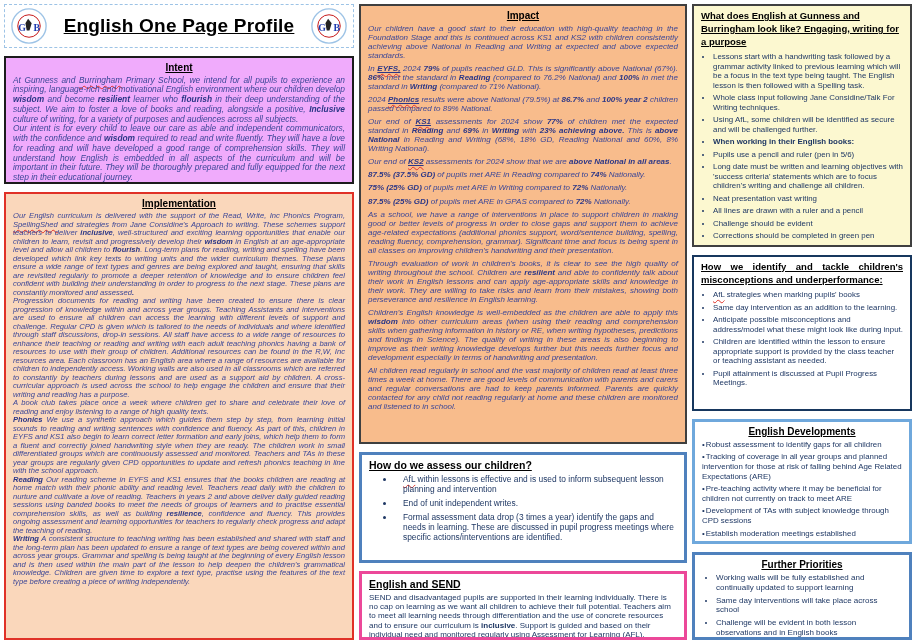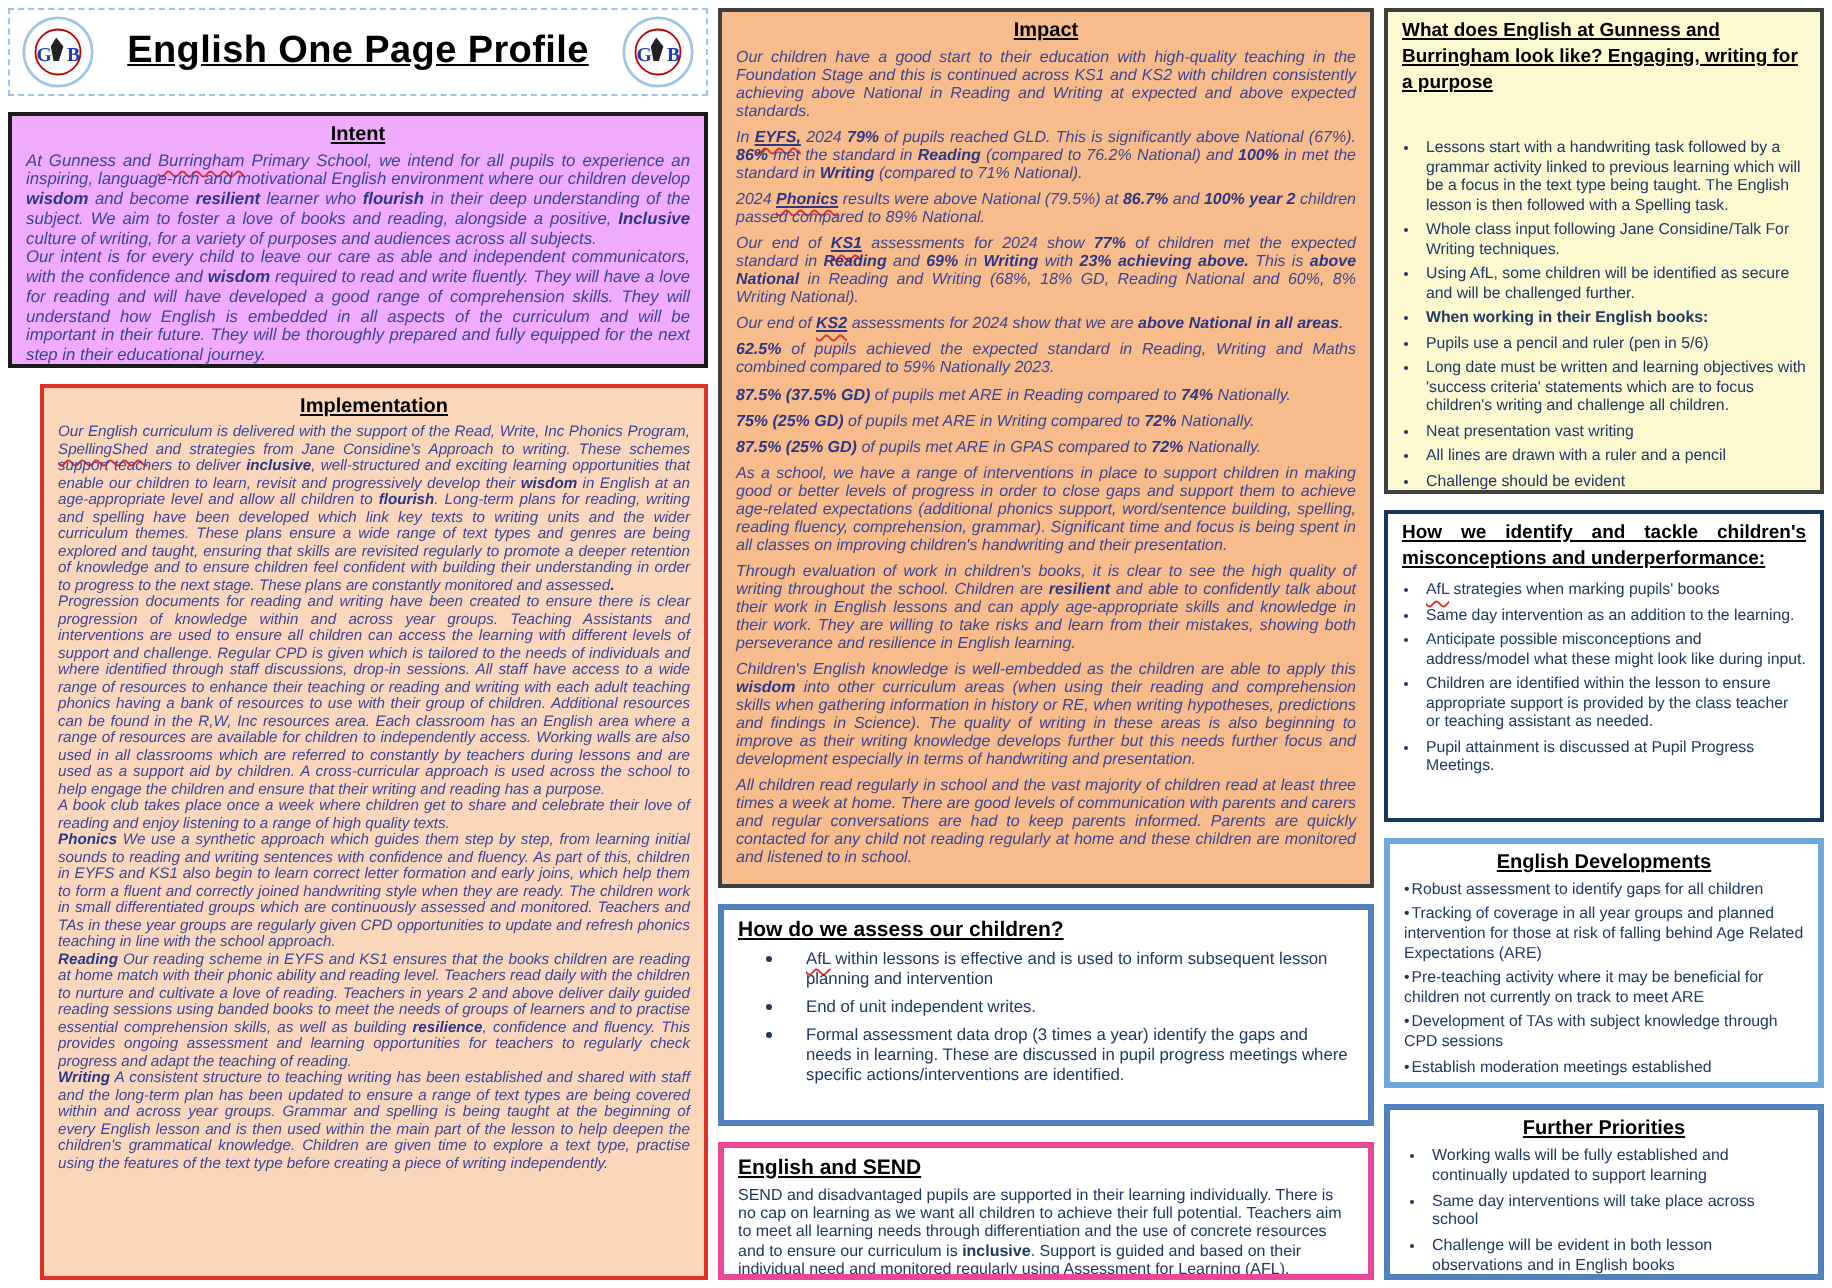--- a/index.html
+++ b/index.html
@@ -11,42 +11,42 @@
   .col-right{ width:220px; }
 
   .titlebar { height:44px; border:1px dashed #9dc3e6; background:#fff; display:flex; align-items:center; gap:6px; padding:2px 6px; }
   .titlebar h1 { flex:1; text-align:center; font-size:19px; font-weight:bold; text-decoration:underline; color:#000; letter-spacing:.2px; }
   .logo { width:36px; height:36px; flex:0 0 auto; }
 
   .box { background:#fff; border:2px solid #333; padding:4px 7px; overflow:hidden; }
   .box h2 { font-size:10px; font-weight:700; text-decoration:underline; text-align:center; color:#000; margin-bottom:3px; }
 
   .intent { height:130px; background:#f0abfc; border:2px solid #1c1c1c; }
-  .impl   { height:452px; background:#fad7bb; border:2px solid #e03127;margin-left:16px; }
+  .impl   { height:452px; background:#fad7bb; border:2px solid #e03127; }
   .impact { height:444px; background:#f8bc8c; border:2px solid #3f3f3f; }
   .assess { height:112px; border:3px solid #4f81bd; }
   .send   { height:70px;  border:3px solid #ec4899; }
   .look   { height:246px; background:#fcf8d0; border:2px solid #404040; }
   .misc   { height:158px; border:2px solid #17375e; }
   .dev    { height:127px; border:3px solid #6fa8dc; }
   .pri    { height:89px;  border:3px solid #4f81bd; }
 
   .paras p { font-style:italic; color:#3b4697; text-align:justify; }
   .paras p b { color:#2c3787; }
   .intent .paras p { font-size:8.4px; line-height:1.16; }
   .impl   .paras p { font-size:7.6px; line-height:1.12; }
   .impact .paras p { font-size:8px; line-height:1.13; margin-bottom:4px; }
 
   .assess h2, .send h2, .look h2, .misc h2 { text-align:left; }
   .assess h2, .send h2 { font-size:10.5px; }
   .assess ul { list-style:disc; padding-left:26px; }
   .assess li { font-size:8.4px; color:#1f3864; line-height:1.2; margin-bottom:4px; padding-left:8px; }
   .send p { font-size:8px; color:#1f3864; line-height:1.18; }
 
-  .look h2 { font-size:9.5px; line-height:1.35; margin-bottom:21px; }
+  .look h2 { font-size:9.5px; line-height:1.35; margin-bottom:4px; }
   .look ul, .misc ul { list-style:disc; padding-left:12px; }
   .look li, .misc li { font-size:7.9px; color:#1f3864; line-height:1.2; margin-bottom:3px; }
 
   .misc h2 { font-size:9.5px; line-height:1.35; margin-bottom:4px; text-align:justify; }
 
   .dev h2, .pri h2 { font-size:10px; }
   .dev ul { list-style:none; }
   .dev li { font-size:7.9px; color:#1f3864; line-height:1.22; margin-bottom:3px; }
   .dev li::before { content:"\2022"; margin-right:1px; }
   .pri ul { list-style:disc; padding-left:14px; }
@@ -105,21 +105,20 @@
   <div class="col col-mid">
     <section class="box impact">
       <h2>Impact</h2>
       <div class="paras">
 
       <p>Our children have a good start to their education with high-quality teaching in the Foundation Stage and this is continued across KS1 and KS2 with children consistently achieving above National in Reading and Writing at expected and above expected standards.</p>
           <p>In <b><u><span class="sq">EYFS,</span></u></b> 2024 <b>79%</b> of pupils reached GLD. This is significantly above National (67%). <b>86%</b> met the standard in <b>Reading</b> (compared to 76.2% National) and <b>100%</b> in met the standard in <b>Writing</b> (compared to 71% National).</p>
           <p>2024 <b><u><span class="sq">Phonics</span></u></b> results were above National (79.5%) at <b>86.7%</b> and <b>100% year 2</b> children passed compared to 89% National.</p>
           <p>Our end of <b><u><span class="sq">KS1</span></u></b> assessments for 2024 show <b>77%</b> of children met the expected standard in <b>Reading</b> and <b>69%</b> in <b>Writing</b> with <b>23% achieving above.</b> This is <b>above National</b> in Reading and Writing (68%, 18% GD, Reading National and 60%, 8% Writing National).</p>
           <p>Our end of <b><u><span class="sq">KS2</span></u></b> assessments for 2024 show that we are <b>above National in all areas</b>.</p>
-          <p><b>62.5%</b> of pupils achieved the expected standard in Reading, Writing and Maths combined compared to 59% Nationally 2023.</p>
           <p><b>87.5% (37.5% GD)</b> of pupils met ARE in Reading compared to <b>74%</b> Nationally.</p>
           <p><b>75% (25% GD)</b> of pupils met ARE in Writing compared to <b>72%</b> Nationally.</p>
           <p><b>87.5% (25% GD)</b> of pupils met ARE in GPAS compared to <b>72%</b> Nationally.</p>
           <p>As a school, we have a range of interventions in place to support children in making good or better levels of progress in order to close gaps and support them to achieve age-related expectations (additional phonics support, word/sentence building, spelling, reading fluency, comprehension, grammar). Significant time and focus is being spent in all classes on improving children's handwriting and their presentation.</p>
           <p>Through evaluation of work in children's books, it is clear to see the high quality of writing throughout the school. Children are <b>resilient</b> and able to confidently talk about their work in English lessons and can apply age-appropriate skills and knowledge in their work. They are willing to take risks and learn from their mistakes, showing both perseverance and resilience in English learning.</p>
           <p>Children's English knowledge is well-embedded as the children are able to apply this <b>wisdom</b> into other curriculum areas (when using their reading and comprehension skills when gathering information in history or RE, when writing hypotheses, predictions and findings in Science). The quality of writing in these areas is also beginning to improve as their writing knowledge develops further but this needs further focus and development especially in terms of handwriting and presentation.</p>
           <p>All children read regularly in school and the vast majority of children read at least three times a week at home. There are good levels of communication with parents and carers and regular conversations are had to keep parents informed. Parents are quickly contacted for any child not reading regularly at home and these children are monitored and listened to in school.</p>
         </div>
     </section>
 

